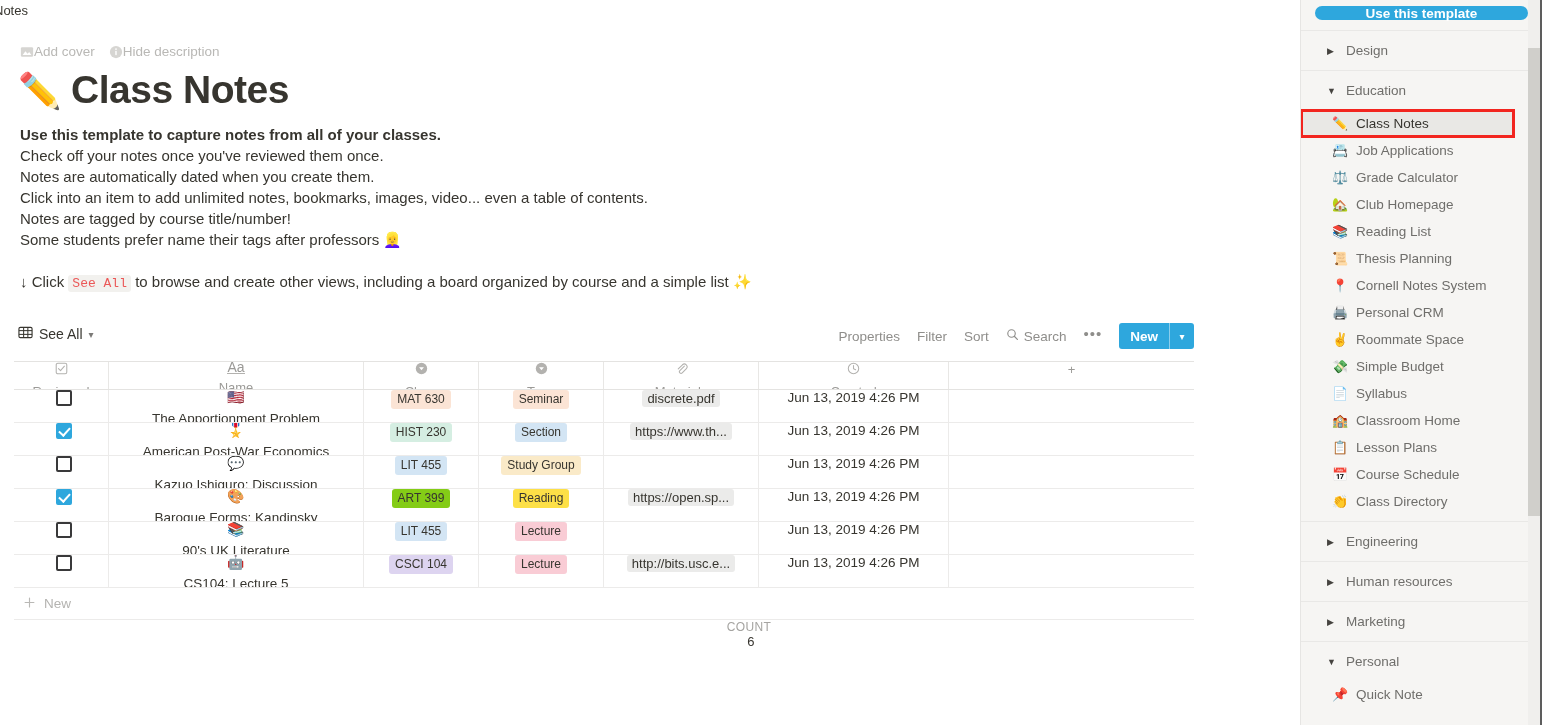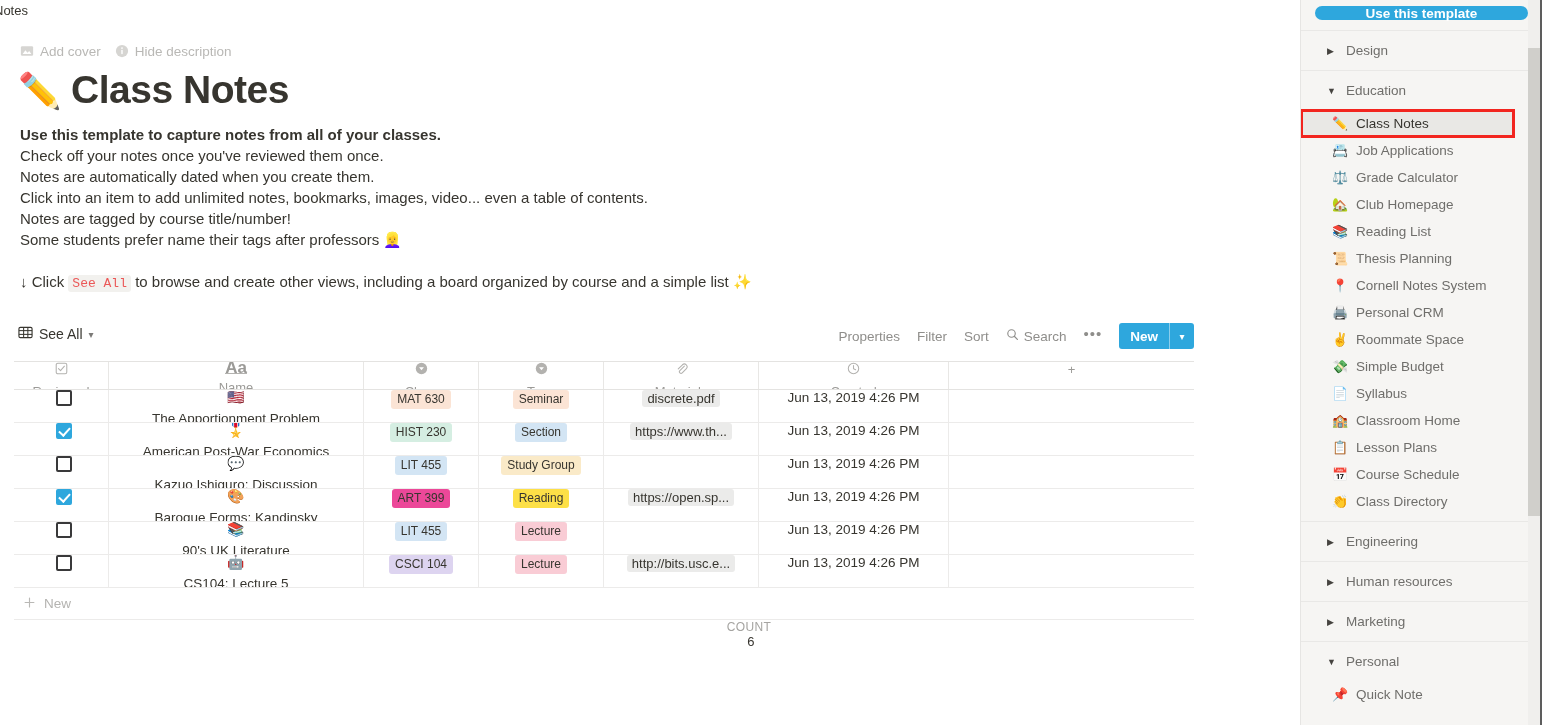--- a/index.html
+++ b/index.html
@@ -25,21 +25,21 @@
     position: absolute; left: -6px; top: 3px;
     font-size: 13px; color: #37352f;
     white-space: nowrap;
   }
 
   .meta-row {
     position: absolute; left: 20px; top: 44px;
     display: flex; align-items: center; gap: 14px;
     font-size: 13.5px; color: #b9b8b5;
   }
-  .meta-item { display: flex; align-items: flex-start; gap: 6px; cursor: pointer; }
+  .meta-item { display: flex; align-items: flex-end; gap: 0; cursor: pointer; }
   .meta-ico { display: inline-flex; align-items: center; justify-content: center; }
 
   .page-title {
     position: absolute; left: 18px; top: 68px;
     font-size: 39px; font-weight: bold; letter-spacing: -0.5px;
     color: #37352f; display: flex; align-items: center; gap: 10px;
     white-space: nowrap;
   }
   .page-emoji { font-size: 35px; line-height: 1; }
 
@@ -293,21 +293,21 @@
         <div class="cell c-rev">
           <span>
             <svg width="13" height="13" viewBox="0 0 16 16">
                 <rect x="1.5" y="1.5" width="13" height="13" rx="2" fill="none" stroke="#b3b2af" stroke-width="1.3"></rect>
                 <path d="M4.3 8.2 L6.8 10.6 L11.6 5.2" fill="none" stroke="#b3b2af" stroke-width="1.3" stroke-linecap="round" stroke-linejoin="round"></path>
               </svg>
           </span>
           <span>Reviewed</span>
         </div>
         <div class="cell c-name">
-          <span style="font-size:17px;font-weight:bold;border-bottom:1.3px solid #b3b2af;line-height:11px;">Aa</span>
+          <span style="font-size:14px;font-weight:normal;border-bottom:1.3px solid #b3b2af;line-height:11px;">Aa</span>
           <span>Name</span>
         </div>
         <div class="cell c-class">
           <span>
             <svg width="13" height="13" viewBox="0 0 16 16">
                 <circle cx="8" cy="8" r="7" fill="#b3b2af"></circle>
                 <path d="M5 6.4 L8 10 L11 6.4 Z" fill="#fff"></path>
               </svg>
           </span>
           <span>Class</span>
@@ -409,21 +409,21 @@
           </div>
           <div class="row">
             <div class="cell c-rev">
               <span class="chk on"></span>
             </div>
             <div class="cell c-name name-cell">
               <span class="name-emoji">🎨</span>
               <span class="name-txt">Baroque Forms: Kandinsky</span>
             </div>
             <div class="cell c-class">
-              <span class="tag" style="background: #ec4899;">ART 399</span>
+              <span class="tag" style="background: #84cc16;">ART 399</span>
             </div>
             <div class="cell c-type">
               <span class="tag" style="background: #fde047;">Reading</span>
             </div>
             <div class="cell c-mat">
               <span class="chip">https://open.sp...</span>
             </div>
             <div class="cell c-crt">
               <span class="date-txt">Jun 13, 2019 4:26 PM</span>
             </div>

